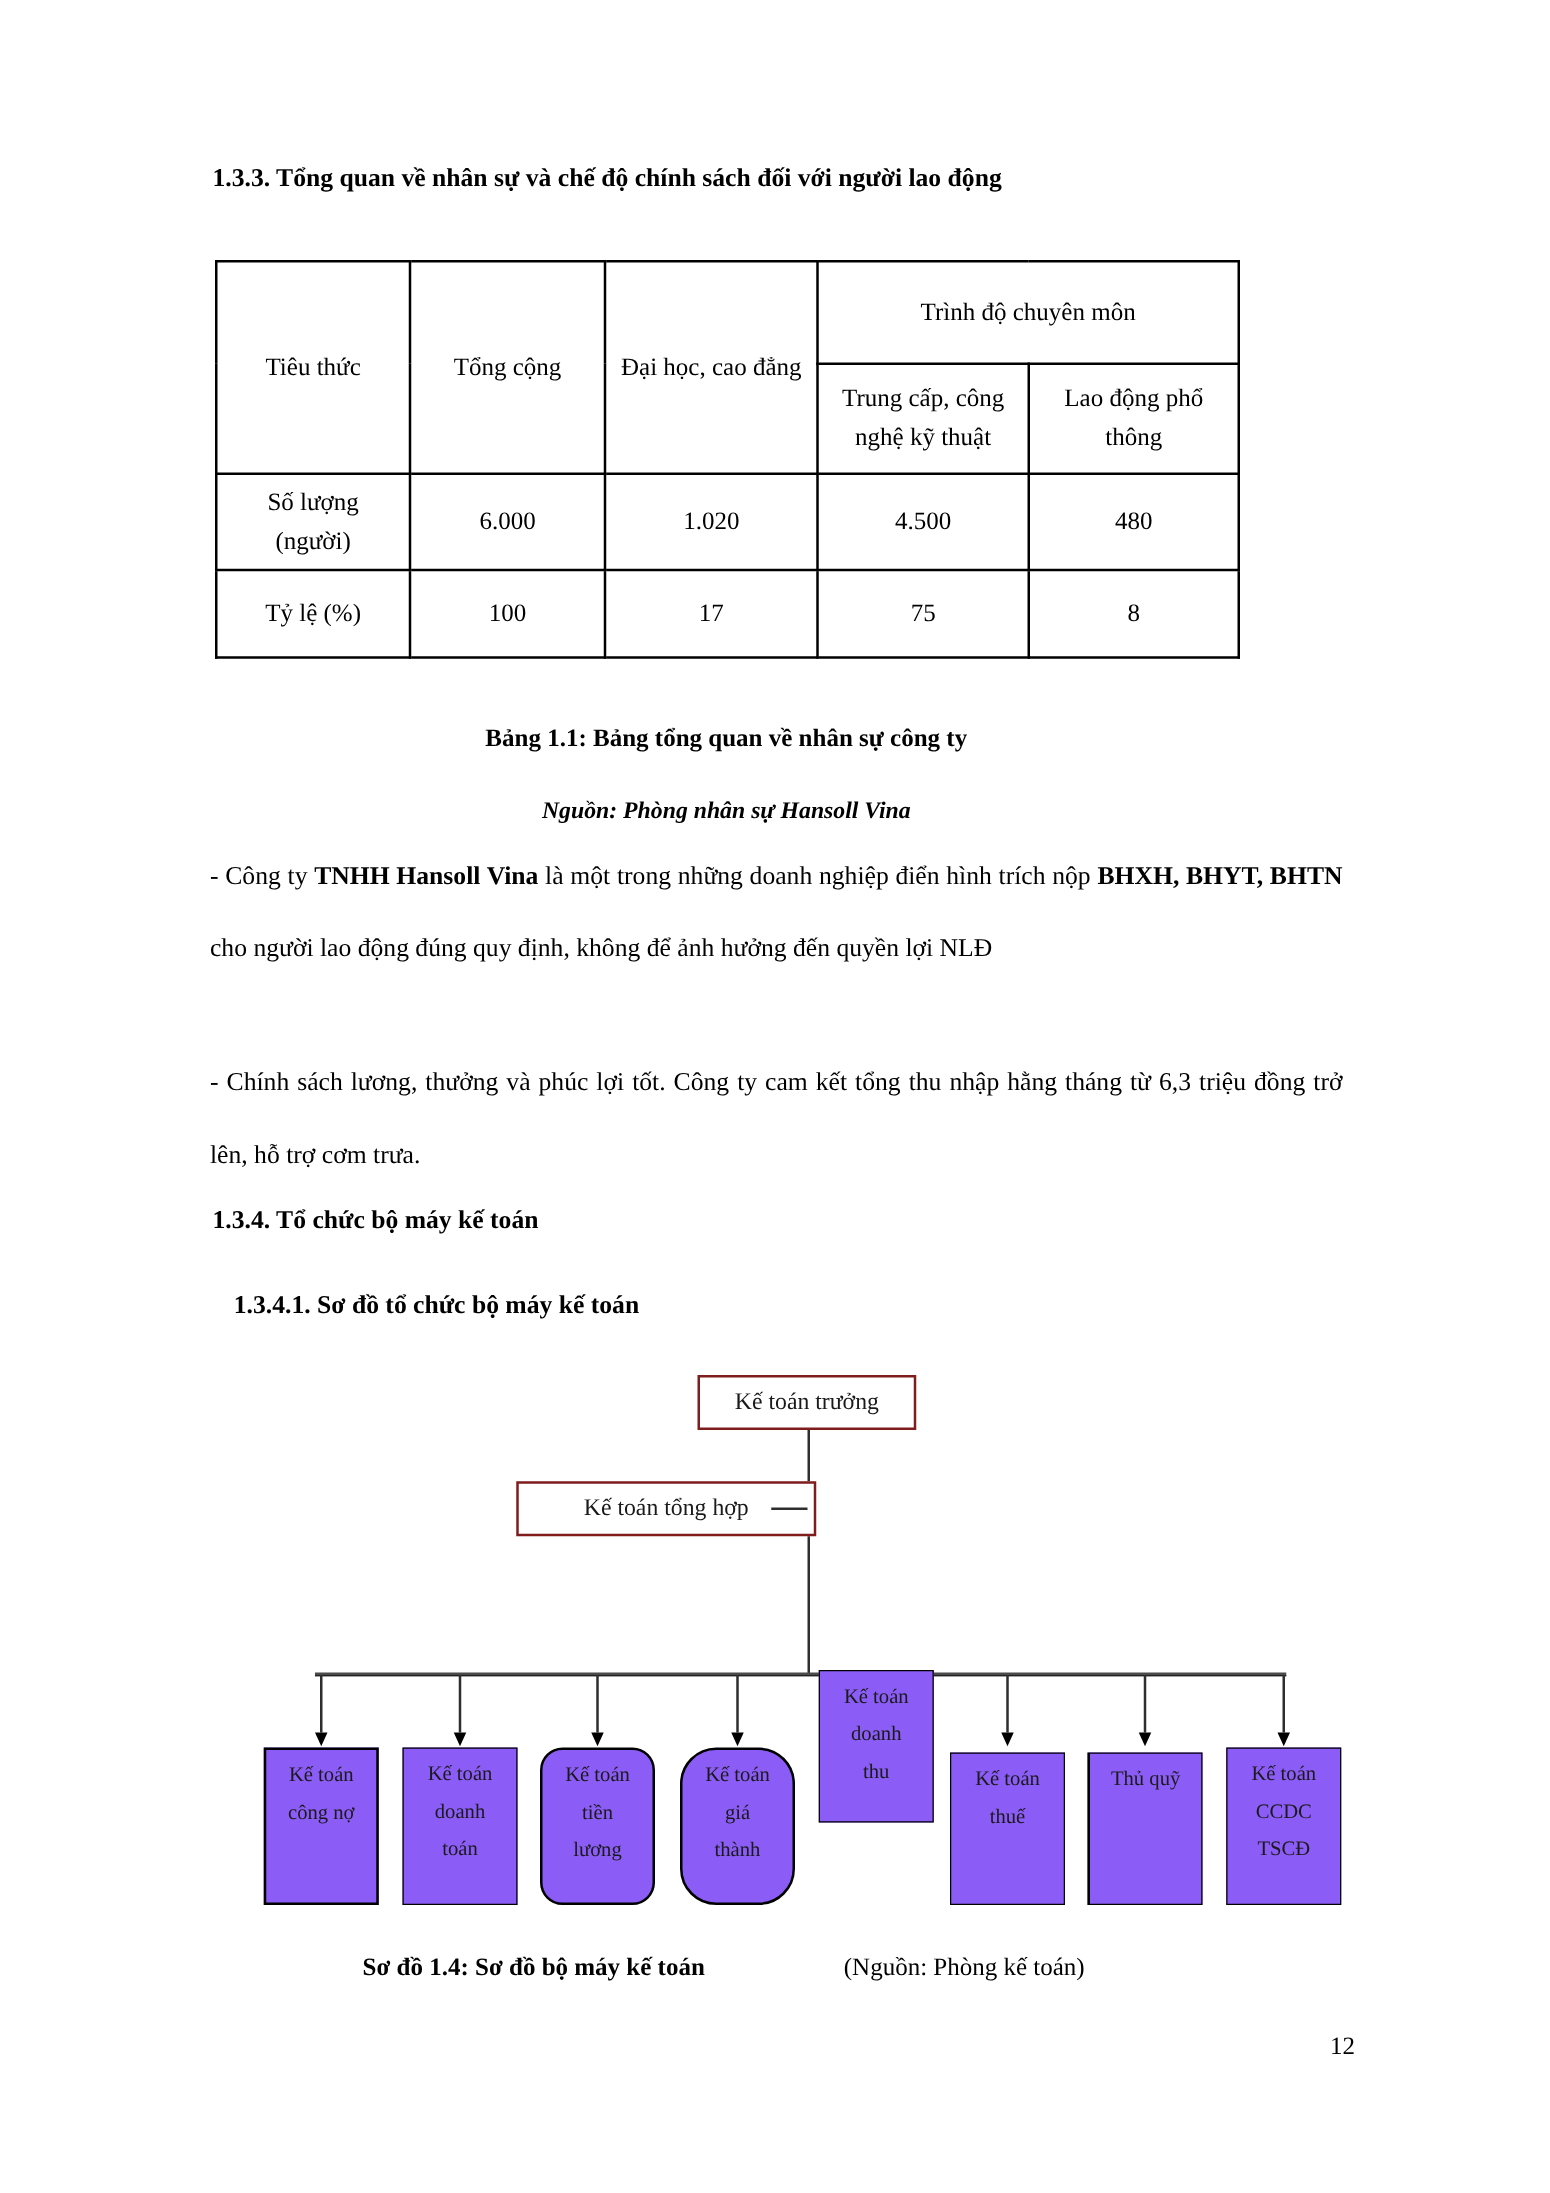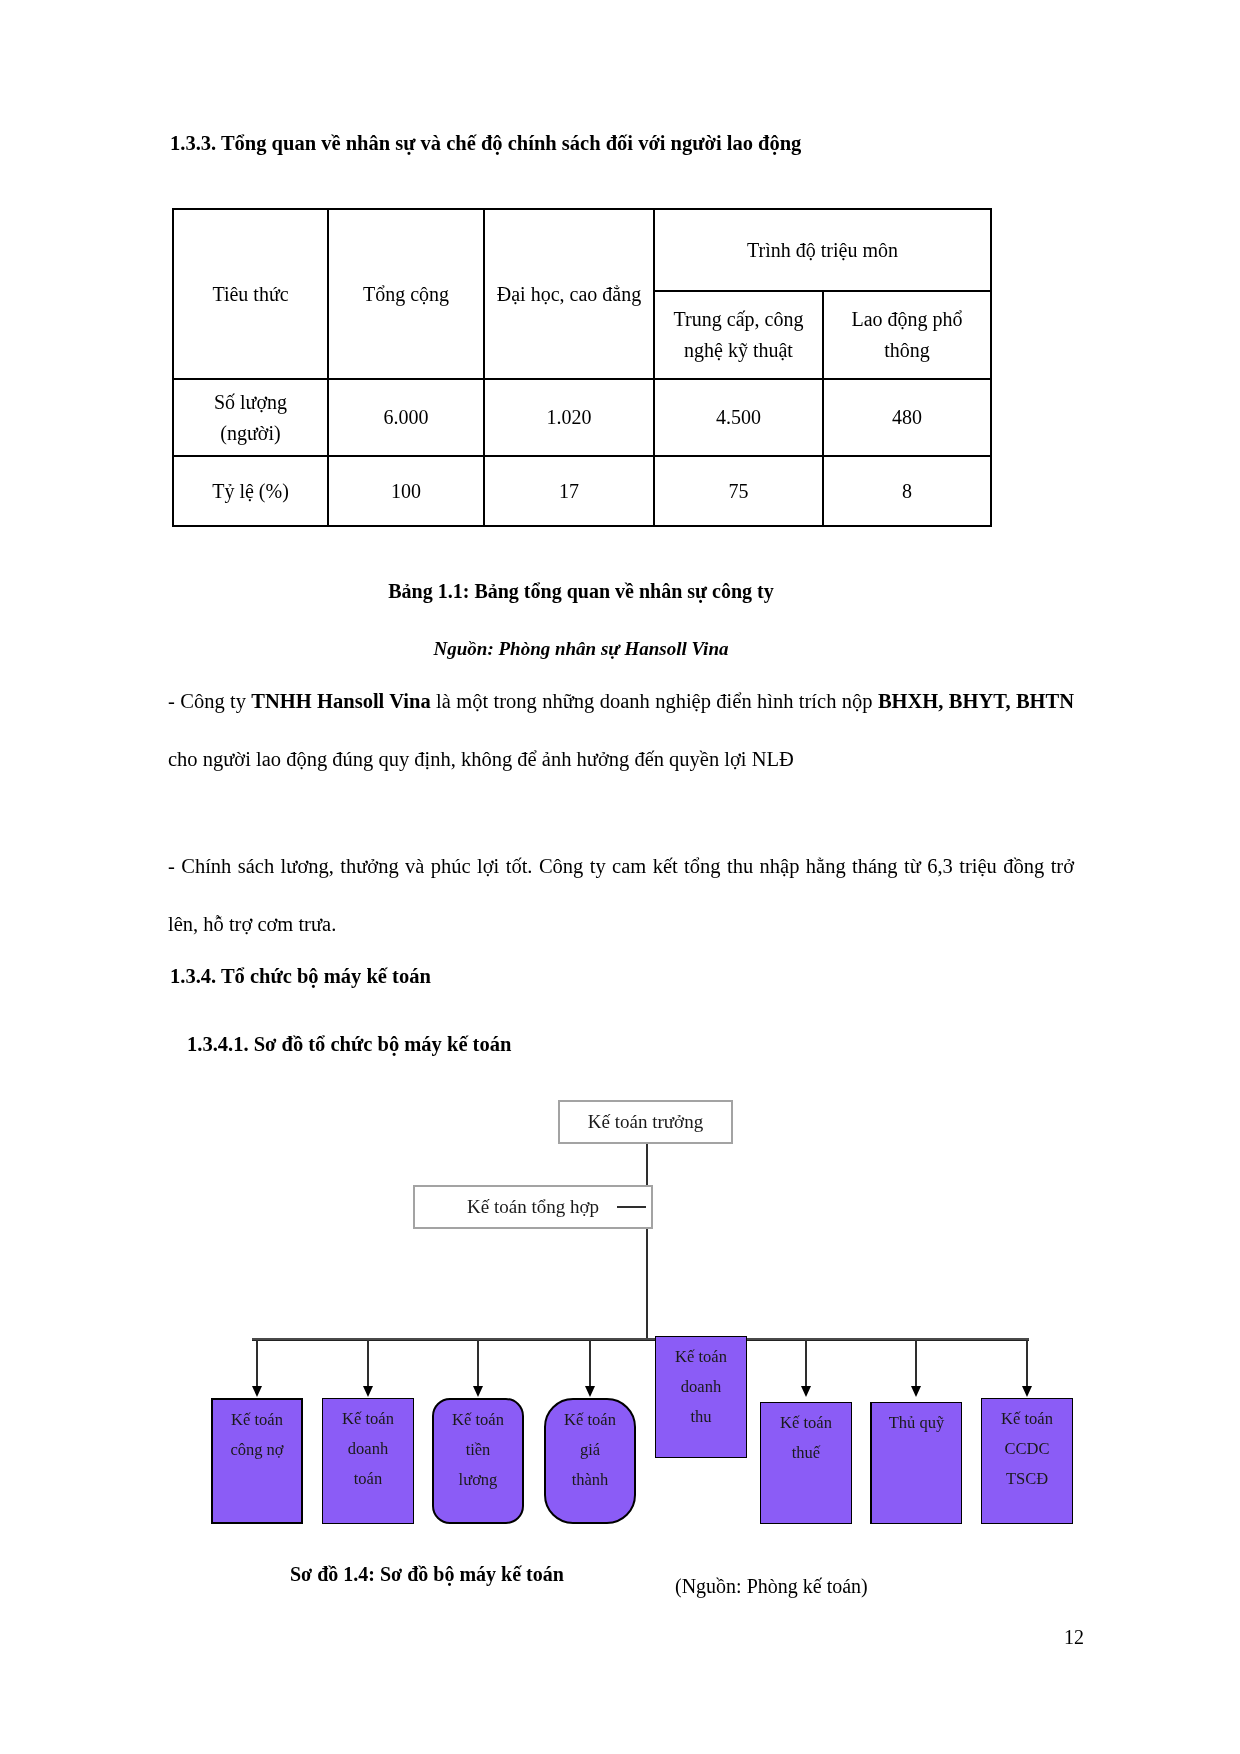--- a/index.html
+++ b/index.html
@@ -33,21 +33,21 @@
   .source-center{width:818px;text-align:center;font-weight:bold;font-style:italic;font-size:19px;}
   
   .para{
     width:906px;
     font-size:20.5px;
     line-height:58px;
     text-align:justify;
   }
   
   .org-box{
-    border:2px solid #a3a3a3;
+    border:2px solid #7f1d1d;
     background:#fff;
     text-align:center;
     font-size:19px;
     line-height:40px;
     color:#1a1a1a;
     box-sizing:border-box;
   }
   .org-leaf{
     border:1.5px solid #000;
     background:#8b5cf6;
@@ -61,21 +61,21 @@
   }
   .line{background:#2e2e2e;}
   .hline-main{background:#4a4a4a;border-bottom:1px solid #222;}
   .arrow-head{
     width:0;height:0;
     border-left:5.5px solid transparent;
     border-right:5.5px solid transparent;
     border-top:11px solid #000;
   }
   .diagram-caption{font-size:20px;font-weight:bold;white-space:nowrap;}
-  .diagram-source{font-size:20px;white-space:nowrap;margin-top:12px;}
+  .diagram-source{font-size:20px;white-space:nowrap;}
   .page-num{font-size:20px;}
 </style>
 </head>
 <body>
 
 <div class="abs h-main" style="left:170px;top:132px;">1.3.3. Tổng quan về nhân sự và chế độ chính sách đối với người lao động</div>
 
 <div class="abs" style="left:172px;top:208px;">
   <table class="staff">
     <colgroup>
@@ -83,21 +83,21 @@
         <col style="width:156px">
         <col style="width:170px">
         <col style="width:169px">
         <col style="width:168px">
     </colgroup>
     <tbody>
       <tr style="height:82px">
         <td rowspan="2">Tiêu thức</td>
         <td rowspan="2">Tổng cộng</td>
         <td rowspan="2">Đại học, cao đẳng</td>
-        <td colspan="2">Trình độ triệu môn</td>
+        <td colspan="2">Trình độ chuyên môn</td>
       </tr>
       <tr style="height:88px">
         <td>Trung cấp, công nghệ kỹ thuật</td>
         <td>Lao động phổ thông</td>
       </tr>
       <tr style="height:77px">
         <td>Số lượng (người)</td>
         <td>6.000</td>
         <td>1.020</td>
         <td>4.500</td>

